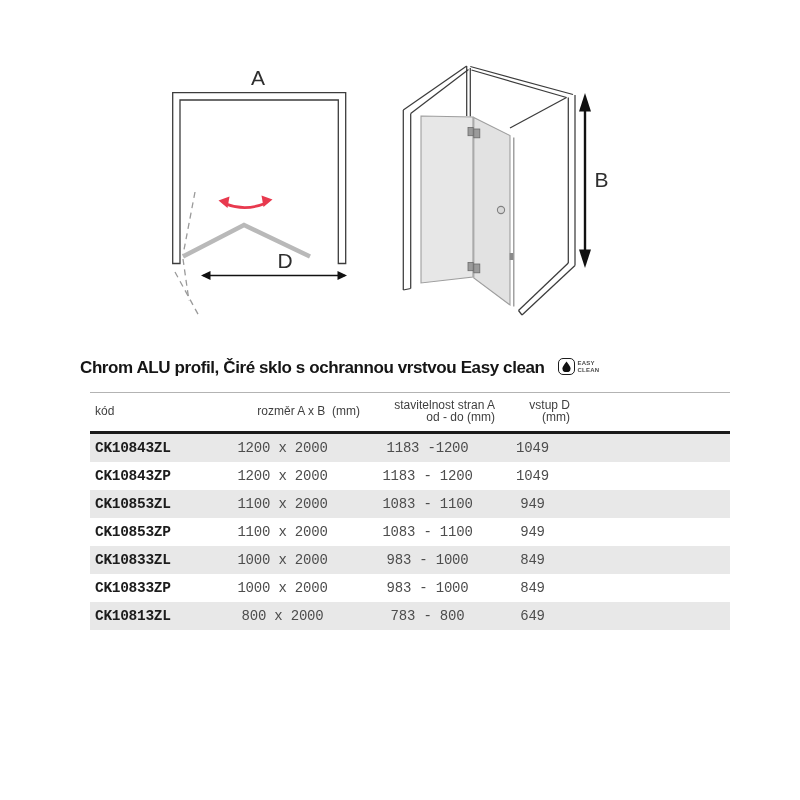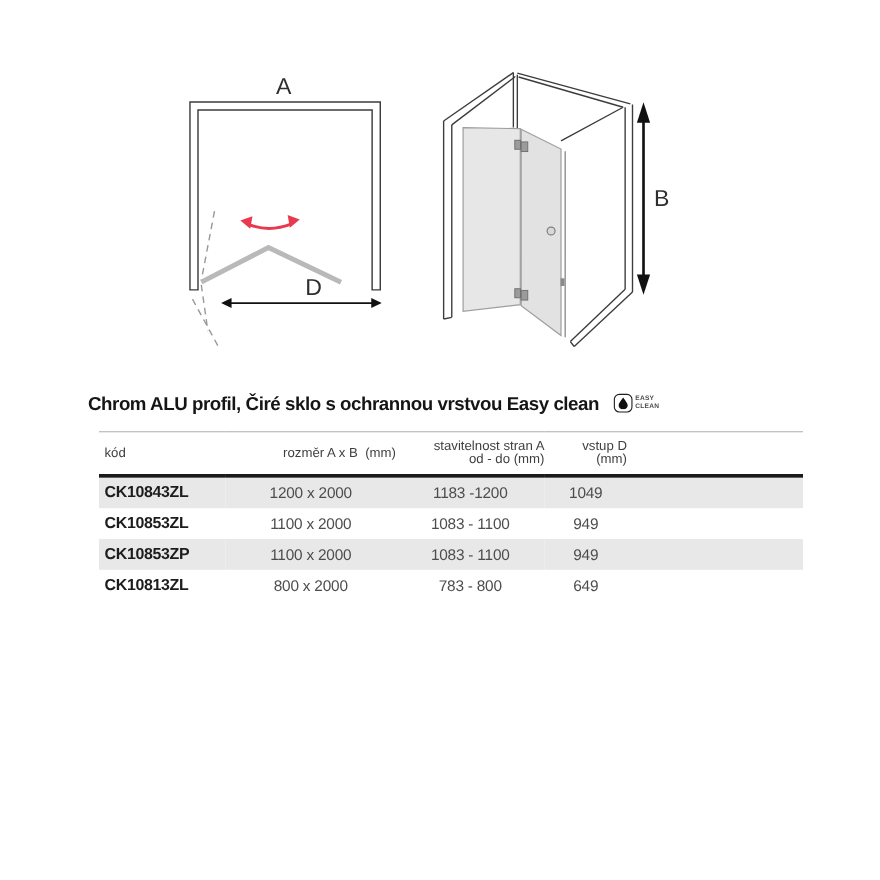--- a/index.html
+++ b/index.html
@@ -20,21 +20,21 @@
 
   
   table.spec{position:absolute;left:64px;top:392px;width:640px;border-collapse:collapse;table-layout:fixed;margin-left:26px;}
   table.spec col.c1{width:115px;} table.spec col.c2{width:155px;}
   table.spec col.c3{width:135px;} table.spec col.c4{width:75px;}
   table.spec col.c5{width:160px;}
   thead th{border-top:1px solid #b3b3b3;border-bottom:3px solid #1a1a1a;
     font-weight:400;font-size:12px;line-height:11.5px;color:#3f3f3f;
     white-space:pre-wrap;text-align:right;vertical-align:middle;height:33px;padding:2px 0 3px;}
   thead th.kod{text-align:left;padding-left:5px;}
-  tbody td{height:28px;font-size:14px;color:#4d4d4d;text-align:center;letter-spacing:-0.2px;padding:0;vertical-align:middle;}
+  tbody td{height:28px;font-size:14px;color:#4d4d4d;text-align:center;letter-spacing:-0.2px;padding:0;vertical-align:middle;font-family:Liberation Mono, monospace;}
   tbody td.kod{text-align:left;padding-left:5px;font-weight:700;color:#1c1c1c;font-size:14.5px;letter-spacing:-0.3px;}
   tbody tr:nth-child(odd){background:#e8e8e8;}
 </style>
 </head>
 <body>
 
 <div class="page">
 
   <svg class="diag-left" width="205" height="262" viewBox="0 0 205 262">
     <text class="dim-label" x="100" y="27" text-anchor="middle">A</text>
@@ -140,31 +140,52 @@
     </thead>
     <tbody>
       <tr>
         <td class="kod">CK10843ZL</td>
         <td>1200 x 2000</td>
         <td>1183 -1200</td>
         <td>1049</td>
         <td></td>
       </tr>
       <tr>
+        <td class="kod">CK10843ZP</td>
+        <td>1200 x 2000</td>
+        <td>1183 - 1200</td>
+        <td>1049</td>
+        <td></td>
+      </tr>
+      <tr>
         <td class="kod">CK10853ZL</td>
         <td>1100 x 2000</td>
         <td>1083 - 1100</td>
         <td>949</td>
         <td></td>
       </tr>
       <tr>
         <td class="kod">CK10853ZP</td>
         <td>1100 x 2000</td>
         <td>1083 - 1100</td>
         <td>949</td>
+        <td></td>
+      </tr>
+      <tr>
+        <td class="kod">CK10833ZL</td>
+        <td>1000 x 2000</td>
+        <td>983 - 1000</td>
+        <td>849</td>
+        <td></td>
+      </tr>
+      <tr>
+        <td class="kod">CK10833ZP</td>
+        <td>1000 x 2000</td>
+        <td>983 - 1000</td>
+        <td>849</td>
         <td></td>
       </tr>
       <tr>
         <td class="kod">CK10813ZL</td>
         <td>800 x 2000</td>
         <td>783 - 800</td>
         <td>649</td>
         <td></td>
       </tr>
     </tbody>

